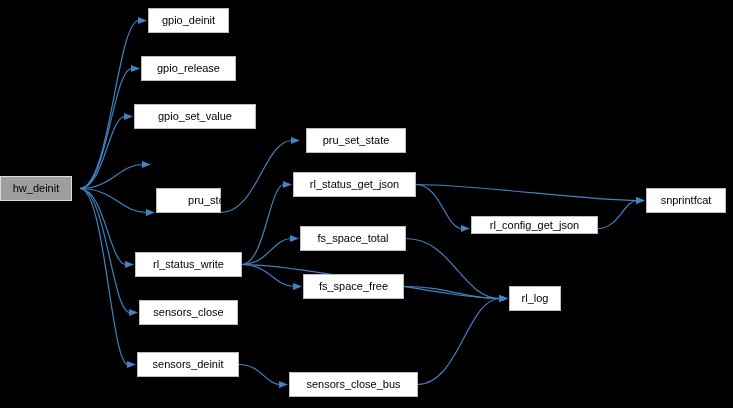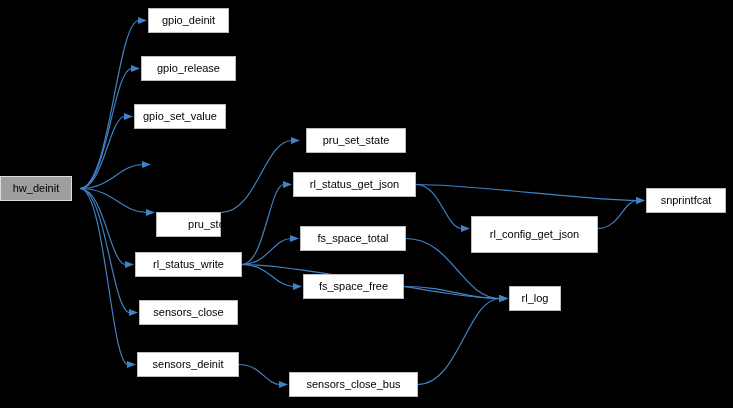--- a/index.html
+++ b/index.html
@@ -82,26 +82,26 @@
       <path d="M 404 286.5 C 450.8 286.5, 461.2 298.5, 500 298.5" fill="none" stroke="#4183c4" stroke-width="1.2"></path>
       <polygon points="508,298.5 499,295 499,302" fill="#4183c4"></polygon>
       <path d="M 239 364.5 C 261.05 364.5, 265.95 384.5, 280 384.5" fill="none" stroke="#4183c4" stroke-width="1.2"></path>
       <polygon points="288,384.5 279,381 279,388" fill="#4183c4"></polygon>
       <path d="M 418 384.5 C 458.5 384.5, 467.5 298.5, 500 298.5" fill="none" stroke="#4183c4" stroke-width="1.2"></path>
       <polygon points="508,298.5 499,295 499,302" fill="#4183c4"></polygon>
     </svg>
 <div class="node highlight" style="left: 0; top: 176px; width: 72px; height: 25px;">hw_deinit</div>
     <div class="node" style="left: 141px; top: 56px; width: 95px; height: 25px;">gpio_release</div>
     <div class="node" style="left: 148px; top: 8px; width: 81px; height: 25px;">gpio_deinit</div>
-    <div class="node" style="left: 134px; top: 104px; width: 92px; height: 25px;">gpio_set_value</div>
-    <div class="node" style="left: 156px; top: 212px; width: 65px; height: 25px; padding-left: 42px;">pru_stop</div>
+    <div class="node" style="left: 134px; top: 104px; width: 122px; height: 25px;">gpio_set_value</div>
+    <div class="node" style="left: 156px; top: 188px; width: 65px; height: 25px; padding-left: 42px;">pru_stop</div>
     <div class="node" style="left: 135px; top: 252px; width: 107px; height: 25px;">rl_status_write</div>
     <div class="node" style="left: 139px; top: 300px; width: 99px; height: 25px;">sensors_close</div>
     <div class="node" style="left: 137px; top: 352px; width: 102px; height: 25px;">sensors_deinit</div>
     <div class="node" style="left: 306px; top: 128px; width: 100px; height: 25px;">pru_set_state</div>
     <div class="node" style="left: 293px; top: 172px; width: 123px; height: 25px;">rl_status_get_json</div>
     <div class="node" style="left: 300px; top: 226px; width: 106px; height: 25px;">fs_space_total</div>
     <div class="node" style="left: 303px; top: 274px; width: 101px; height: 25px;">fs_space_free</div>
-    <div class="node" style="left: 471px; top: 216px; width: 127px; height: 37px;">rl_config_get_json</div>
+    <div class="node" style="left: 471px; top: 216px; width: 127px; height: 18px;">rl_config_get_json</div>
     <div class="node" style="left: 646px; top: 188px; width: 80px; height: 25px;">snprintfcat</div>
     <div class="node" style="left: 509px; top: 286px; width: 52px; height: 25px;">rl_log</div>
     <div class="node" style="left: 289px; top: 372px; width: 129px; height: 25px;">sensors_close_bus</div>
   </div>
 
 </body></html>

